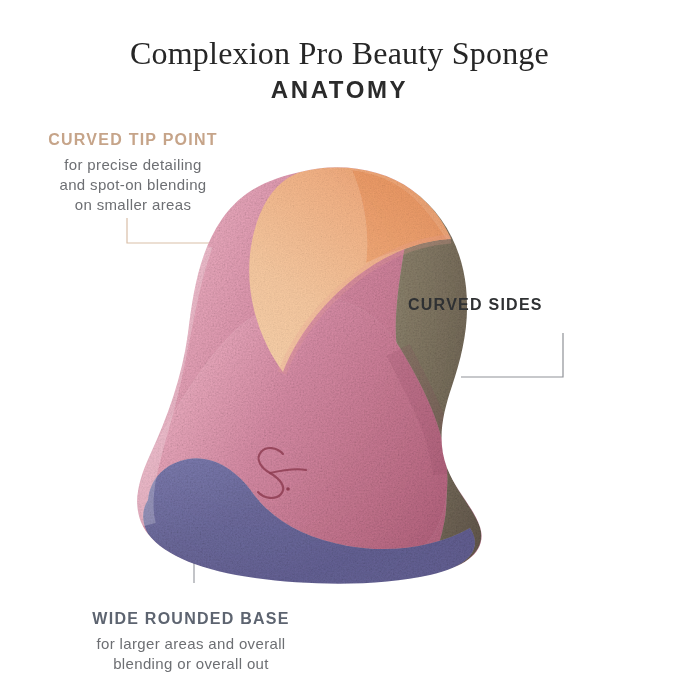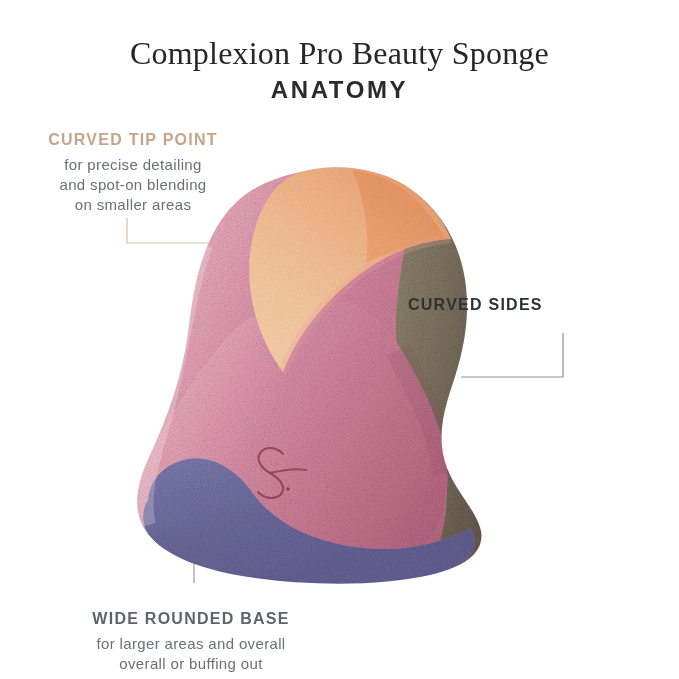--- a/index.html
+++ b/index.html
@@ -278,16 +278,16 @@
 on smaller areas</p>
   </div>
 
   <div id="callout-sides" class="callout">
     <p class="callout-heading">CURVED SIDES</p>
   </div>
 
   <div id="callout-base" class="callout">
     <p class="callout-heading">WIDE ROUNDED BASE</p>
     <p class="callout-body">for larger areas and overall
-overall or buffing out</p>
+blending or overall out</p>
   </div>
 
 </div>
 
 </body></html>

